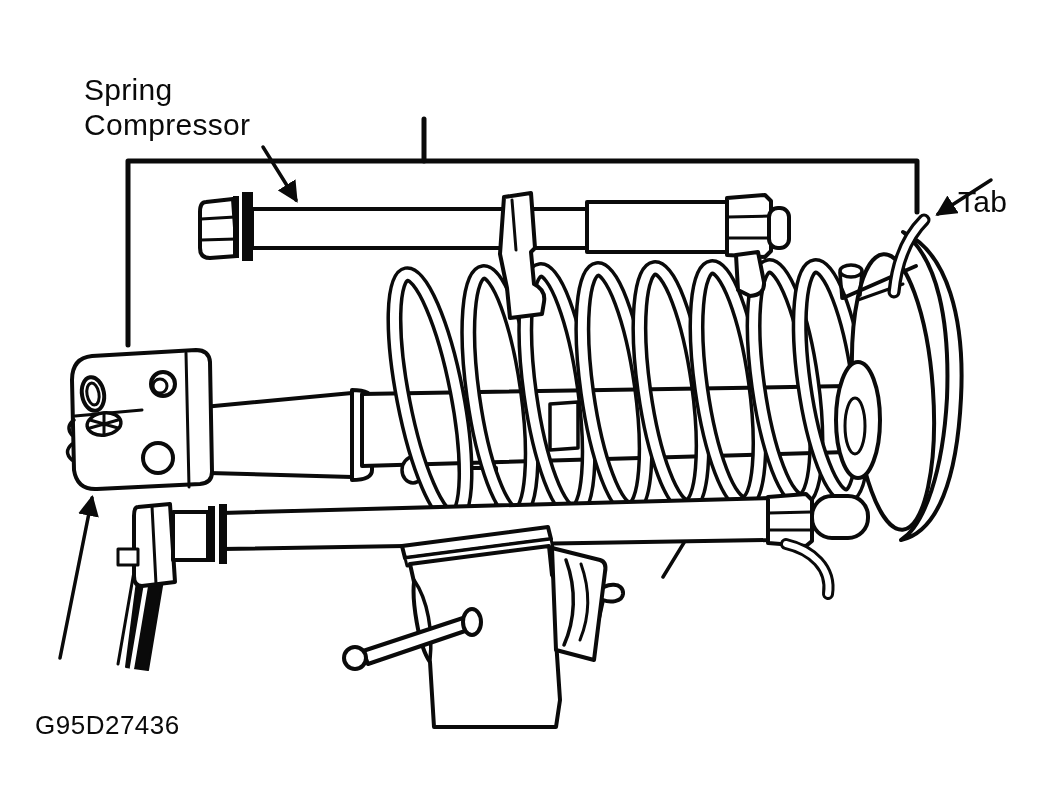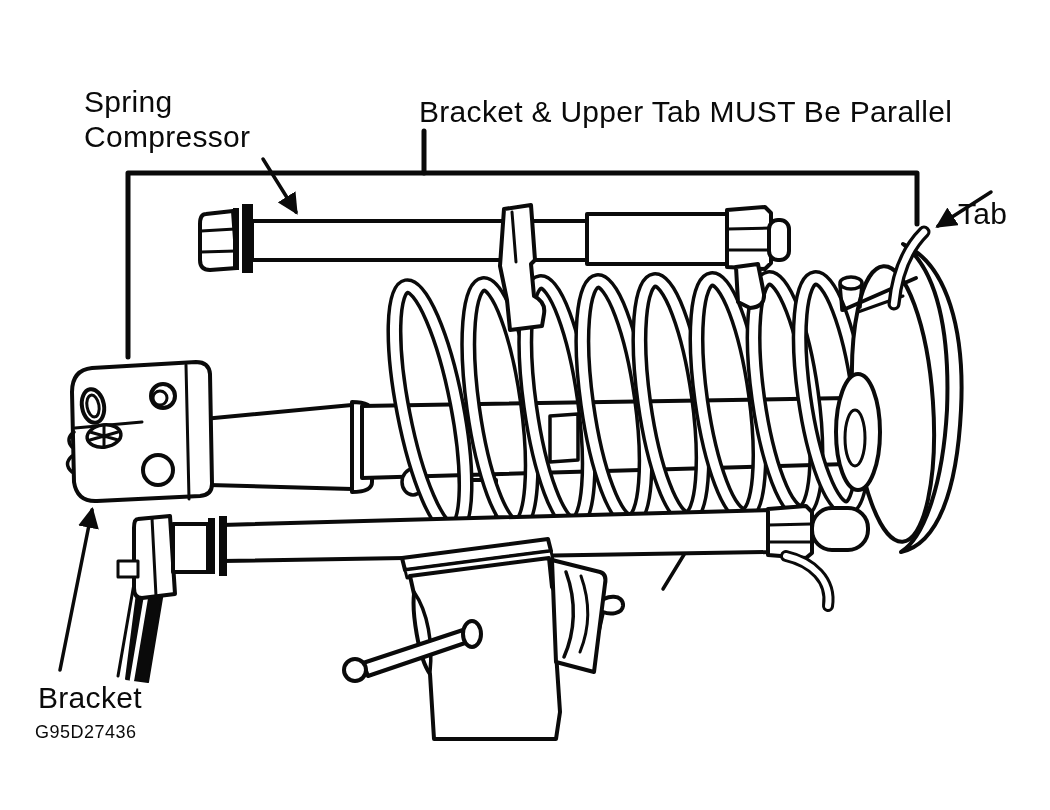--- a/index.html
+++ b/index.html
@@ -8,39 +8,39 @@
     width: 1050px;
     height: 810px;
     background: #ffffff;
     font-family: "Liberation Sans", sans-serif;
     color: #0a0a0a;
     overflow: hidden;
     position: relative;
   }
   #diagram-stage {
     position: absolute;
-    left: 0; top: 12px;
+    left: 0; top: 0;
     width: 1050px; height: 580px;
   }
   #diagram-svg {
     position: absolute;
     left: 0; top: 0;
   }
   .label {
     position: absolute;
     white-space: pre-line;
     font-size: 30px;
     line-height: 35px;
     letter-spacing: 0.3px;
     color: #0a0a0a;
   }
   #hold-spring-note-label { line-height: 34px; }
   #figure-code {
     position: absolute;
-    font-size: 18px;
+    font-size: 26px;
     letter-spacing: 0.5px;
   }
 </style>
 </head>
 <body>
 
 <div id="diagram-stage">
 
   <svg id="diagram-svg" width="1050" height="810" viewBox="0 0 1050 810" fill="none" stroke="#0a0a0a" stroke-linecap="round" stroke-linejoin="round">
 
@@ -190,21 +190,19 @@
         <path d="M 363 651 L 466 617 L 471 629 L 368 664 Z" fill="#ffffff"></path>
         <circle cx="355" cy="658" r="11" fill="#ffffff"></circle>
         <ellipse cx="472" cy="622" rx="9" ry="13" fill="#ffffff"></ellipse>
       </g>
     </g>
   </svg>
 
   <div class="label" id="spring-compressor-label" style="left:84px; top:72px;">Spring
 Compressor</div>
 
-  <div class="label" id="parallel-note-label" style="left:419px; top:82px;">Bracket &amp; Upper Tab MUST Be Parallel</div>
 
   <div class="label" id="tab-label" style="left:958px; top:142px;margin-top:42px;">Tab</div>
 
 
-  <div class="label" id="bracket-label" style="left:38px; top:668px;">Bracket</div>
 
   <div id="figure-code" style="left:35px; top:710px;">G95D27436</div>
 </div>
 
 </body></html>

